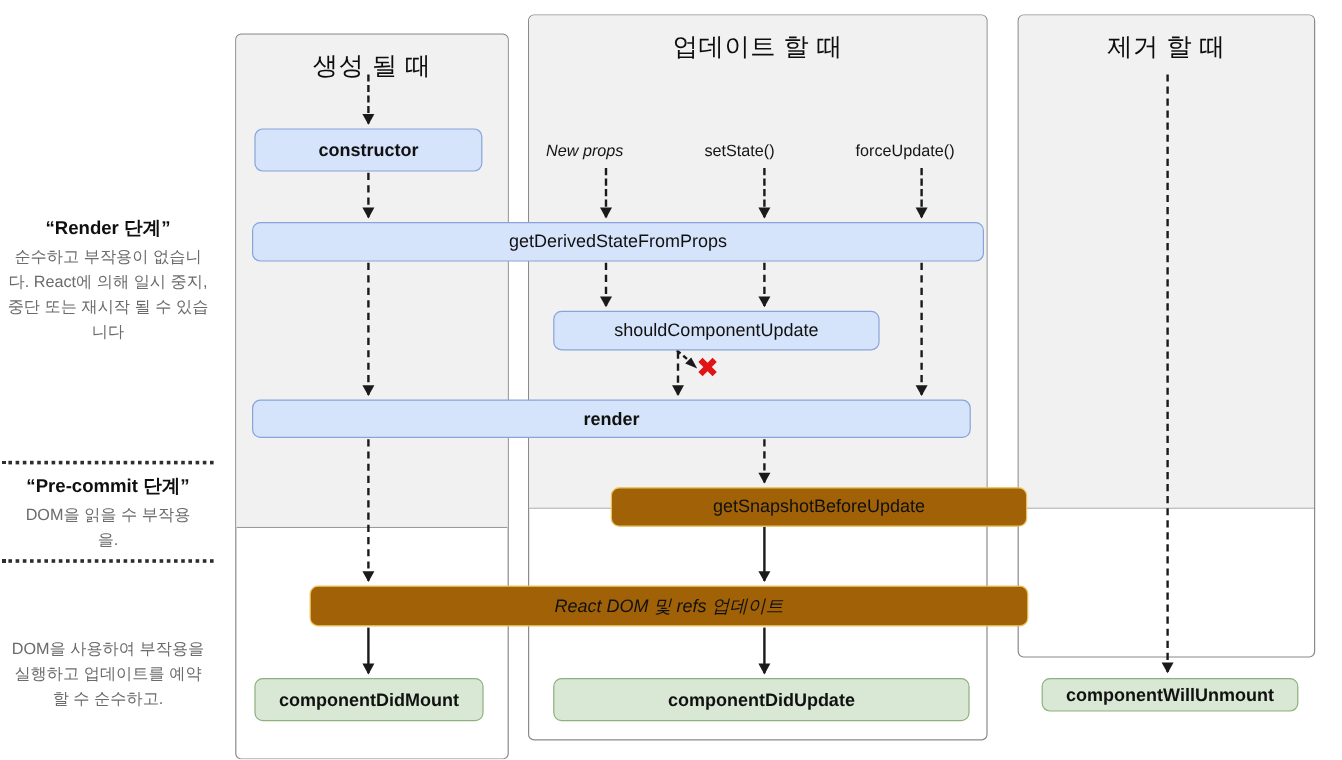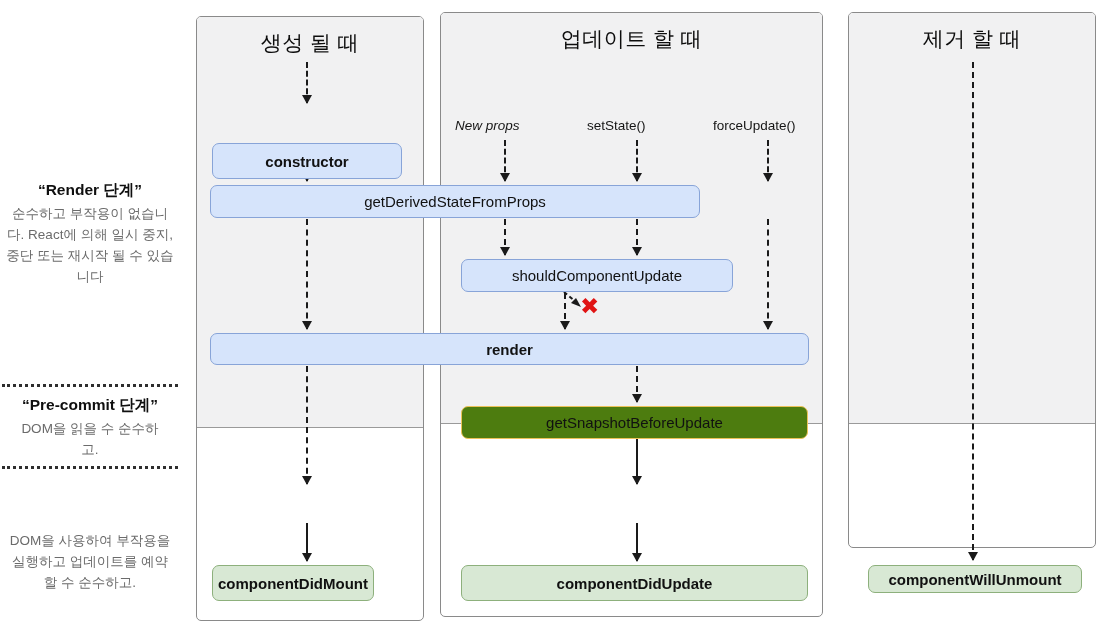--- a/index.html
+++ b/index.html
@@ -8,21 +8,21 @@
     font-family:"Liberation Sans","DejaVu Sans",sans-serif;color:#111;
     overflow:hidden;
   }
   
   .panel{position:absolute;border:1.5px solid #8a8a8a;border-radius:5px;background:#fff;box-sizing:border-box;}
   .panel .gray{position:absolute;left:0;right:0;top:0;height:410px;background:#f1f1f2;border-bottom:1.5px solid #9a9a9a;border-radius:4px 4px 0 0;}
   .panel-title{position:absolute;left:0;right:0;top:12px;text-align:center;font-size:21px;font-weight:500;color:#0d0d0d;letter-spacing:.5px;}
   
   .node{position:absolute;box-sizing:border-box;border-radius:7px;display:flex;align-items:center;justify-content:center;font-size:15px;z-index:5;}
   .node.blue{background:#d6e4fb;border:1.5px solid #88a4d8;}
-  .node.yellow{background:#4d7c0f;border:1.5px solid #ecc259;}
+  .node.yellow{background:#a16207;border:1.5px solid #ecc259;margin-left:48px;}
   .node.green{background:#d8e8d4;border:1.5px solid #8db07c;}
   .node.bold{font-weight:bold;}
   .node.italic{font-style:italic;}
   
   .arrow{position:absolute;width:0;z-index:3;}
   .arrow.dashed{border-left:2px dashed #1a1a1a;}
   .arrow.solid{border-left:2px solid #1a1a1a;}
   .arrow .ah{position:absolute;bottom:-1px;left:-6px;width:0;height:0;
     border-left:5px solid transparent;border-right:5px solid transparent;border-top:9px solid #1a1a1a;}
   .trigger{position:absolute;top:118px;font-size:13.5px;color:#151515;text-align:left;z-index:4;}
@@ -38,27 +38,27 @@
 <body>
 
 <div id="stage">
 
   <div class="phase-title" style="left:0;top:180px;">“Render 단계”</div>
   <div class="phase-body" style="left:5px;top:204px;width:170px;">순수하고 부작용이 없습니다. React에 의해 일시 중지, 중단 또는 재시작 될 수 있습니다</div>
 
   <div class="dotted-divider" style="top:384px;"></div>
 
   <div class="phase-title" style="left:0;top:395px;">“Pre-commit 단계”</div>
-  <div class="phase-body" style="left:15px;top:419px;width:150px;">DOM을 읽을 수 순수하고.</div>
+  <div class="phase-body" style="left:15px;top:419px;width:150px;">DOM을 읽을 수 부작용을.</div>
 
   <div class="dotted-divider" style="top:466px;"></div>
 
   <div class="phase-body" style="left:5px;top:531px;width:170px;">DOM을 사용하여 부작용을 실행하고 업데이트를 예약 할 수 순수하고.</div>
 
-  <div class="panel" style="left:196px;top:16px;width:228px;height:605px;">
+  <div class="panel" style="left:196px;top:28px;width:228px;height:605px;">
     <div class="gray"></div>
     <div class="panel-title">생성 될 때</div>
   </div>
 
   <div class="panel" style="left:440px;top:12px;width:383px;height:605px;">
     <div class="gray"></div>
     <div class="panel-title">업데이트 할 때</div>
   </div>
 
   <div class="panel" style="left:848px;top:12px;width:248px;height:536px;">
@@ -119,30 +119,31 @@
       <div class="ah"></div>
     </div>
   <div class="arrow solid" style="left:636px;top:523px;height:38px;">
       <div class="ah"></div>
     </div>
 
   <div class="arrow dashed" style="left:972px;top:62px;height:498px;">
       <div class="ah"></div>
     </div>
 
-  <div class="node blue bold" style="left:212px;top:107px;width:190px;height:36px;margin-top:36px;">constructor</div>
+  <div class="node blue bold" style="left:212px;top:107px;width:190px;height:36px;">constructor</div>
 
-  <div class="node blue" style="left:210px;top:185px;width:490px;height:33px;">getDerivedStateFromProps</div>
+  <div class="node blue" style="left:210px;top:185px;width:610px;height:33px;">getDerivedStateFromProps</div>
 
   <div class="node blue" style="left:461px;top:259px;width:272px;height:33px;">shouldComponentUpdate</div>
 
   <div class="node blue bold" style="left:210px;top:333px;width:599px;height:32px;">render</div>
 
   <div class="node yellow" style="left:461px;top:406px;width:347px;height:33px;">getSnapshotBeforeUpdate</div>
 
+  <div class="node yellow italic" style="left:210px;top:488px;width:599px;height:34px;">React DOM 및 refs 업데이트</div>
 
-  <div class="node green bold" style="left:212px;top:565px;width:162px;height:36px;">componentDidMount</div>
+  <div class="node green bold" style="left:212px;top:565px;width:191px;height:36px;">componentDidMount</div>
 
   <div class="node green bold" style="left:461px;top:565px;width:347px;height:36px;">componentDidUpdate</div>
 
   <div class="node green bold" style="left:868px;top:565px;width:214px;height:28px;">componentWillUnmount</div>
 
 </div>
 
 </body></html>

